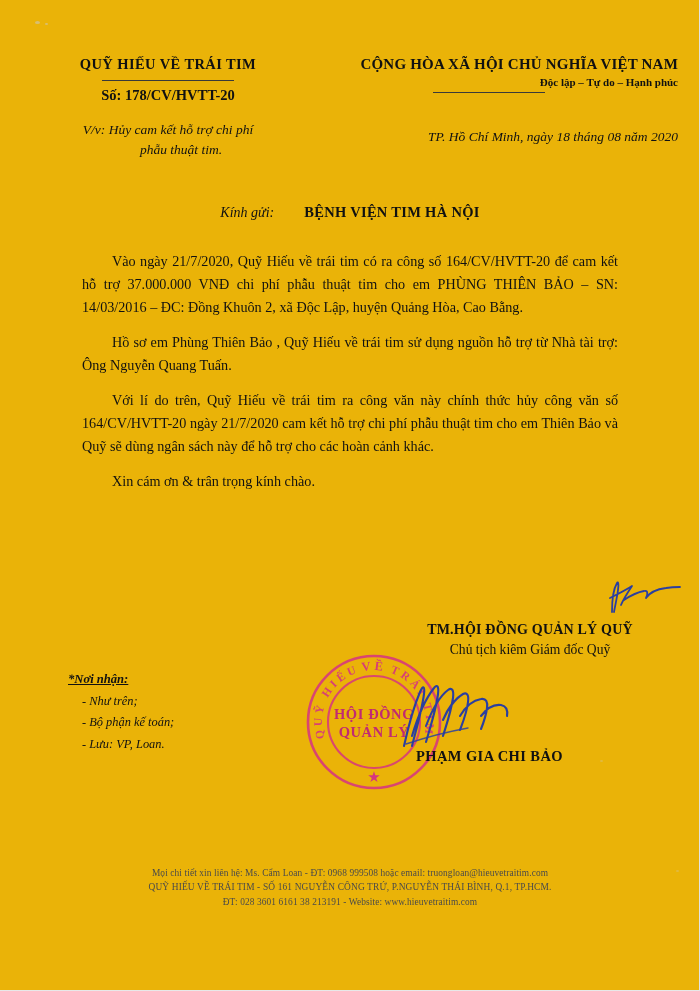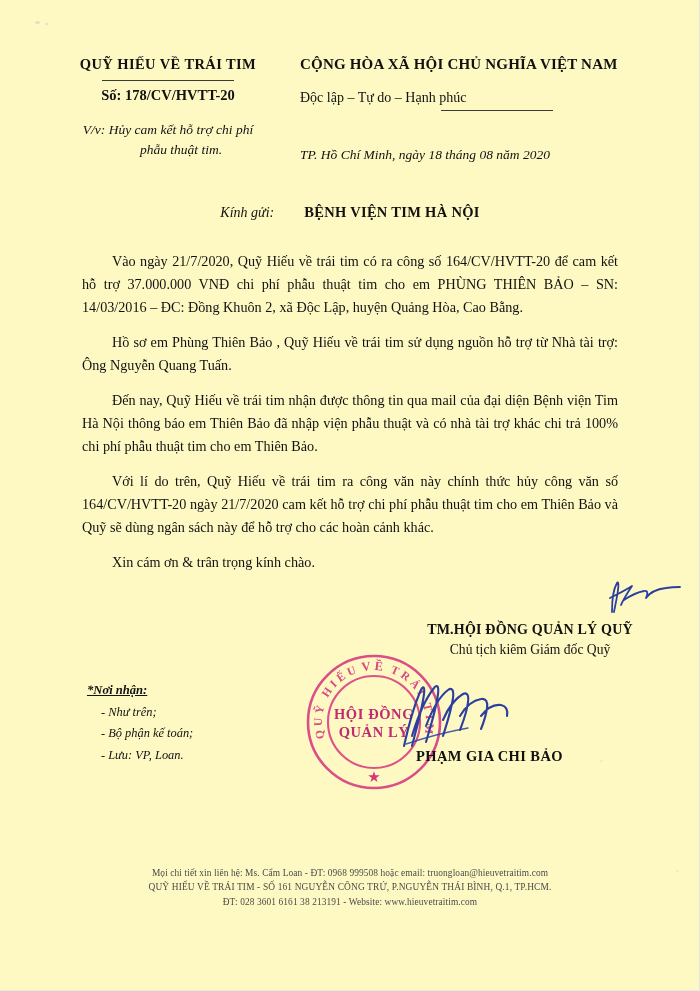--- a/index.html
+++ b/index.html
@@ -13,43 +13,43 @@
     font-family: "Liberation Serif", "DejaVu Serif", serif;
     color: #111111;
     position: relative;
     overflow: hidden;
   }
 
   .page {
     position: absolute;
     left: 0; top: 0;
     width: 700px; height: 991px;
-    background: #fef9c3;
+    background: #eab308;
     border-right: 1px solid #e3e3e3;
     border-bottom: 1px solid #e8e8e8;
     overflow: hidden;
   }
 
   
   .header {
     position: absolute;
     left: 0; top: 56px;
     width: 700px;
     display: flex;
     align-items: flex-start;
   }
   .hdr-left {
     width: 300px;
     padding-left: 36px;
     text-align: center;
   }
   .hdr-right {
     width: 400px;
-    text-align: left;
-    padding-right: 6px;
+    text-align: right;
+    padding-right: 22px;
   }
   .org-name {
     font-size: 14.5px;
     font-weight: bold;
     letter-spacing: 0.4px;
     white-space: nowrap;
   }
   .rule-short {
     width: 132px;
     height: 1.4px;
@@ -77,23 +77,23 @@
   }
   .doc-subject .l2 { display: block; padding-left: 26px; }
 
   .nation {
     font-size: 15px;
     font-weight: bold;
     letter-spacing: 0.2px;
     white-space: nowrap;
   }
   .motto {
-    font-size: 14px;
-    font-weight: normal;
-    margin-top: 17px;
+    font-size: 11px;
+    font-weight: bold;
+    margin-top: 3px;
     white-space: nowrap;
   }
   .place-date {
     font-size: 13.5px;
     font-style: italic;
     margin-top: 36px;
     white-space: nowrap;
   }
 
   
@@ -177,23 +177,22 @@
   .seal {
     position: absolute;
     left: 298px; top: 646px;
     width: 152px; height: 152px;
     pointer-events: none;
   }
 
   
   .noinhan {
     position: absolute;
-    left: 87px; top: 672px;
+    left: 68px; top: 672px;
     width: 220px;
-    margin-top: 11px;
   }
   .noinhan-title {
     font-size: 12.6px;
     font-style: italic;
     font-weight: bold;
     text-decoration: underline;
   }
   .noinhan-list {
     list-style: none;
     margin: 4px 0 0 0;
@@ -263,21 +262,20 @@
   </div>
 
   <div class="recipient">
     <span class="kg">Kính gửi:</span>
     <span class="who">BỆNH VIỆN TIM HÀ NỘI</span>
   </div>
 
   <div class="body-text">
     <p class="para">Vào ngày 21/7/2020, Quỹ Hiếu về trái tim có ra công số 164/CV/HVTT-20 để cam kết hỗ trợ 37.000.000 VNĐ chi phí phẫu thuật tim cho em PHÙNG THIÊN BẢO – SN: 14/03/2016 – ĐC:  Đồng Khuôn 2, xã Độc Lập, huyện Quảng Hòa, Cao Bằng.</p>
     <p class="para">Hồ sơ em Phùng Thiên Bảo , Quỹ Hiếu về trái tim sử dụng nguồn hỗ trợ từ Nhà tài trợ: Ông Nguyễn Quang Tuấn.</p>
-    <p class="para">Đến nay, Quỹ Hiếu về trái tim nhận được thông tin qua mail của đại diện Bệnh viện Tim Hà Nội thông báo em Thiên Bảo đã nhập viện phẫu thuật và có nhà tài trợ khác chi trả 100% chi phí phẫu thuật tim cho em Thiên Bảo.</p>
     <p class="para">Với lí do trên, Quỹ Hiếu về trái tim ra công văn này chính thức hủy công văn số 164/CV/HVTT-20 ngày 21/7/2020 cam kết hỗ trợ chi phí phẫu thuật tim cho em Thiên Bảo và Quỹ sẽ dùng ngân sách này để hỗ trợ cho các hoàn cảnh khác.</p>
     <p class="para last">Xin cám ơn &amp; trân trọng kính chào.</p>
   </div>
 
   <div class="sig-block">
     <div class="sig-title">TM.HỘI ĐỒNG QUẢN LÝ QUỸ</div>
     <div class="sig-role">Chủ tịch kiêm Giám đốc Quỹ</div>
   </div>
 
   <svg class="initial-mark" viewBox="0 0 80 40">

